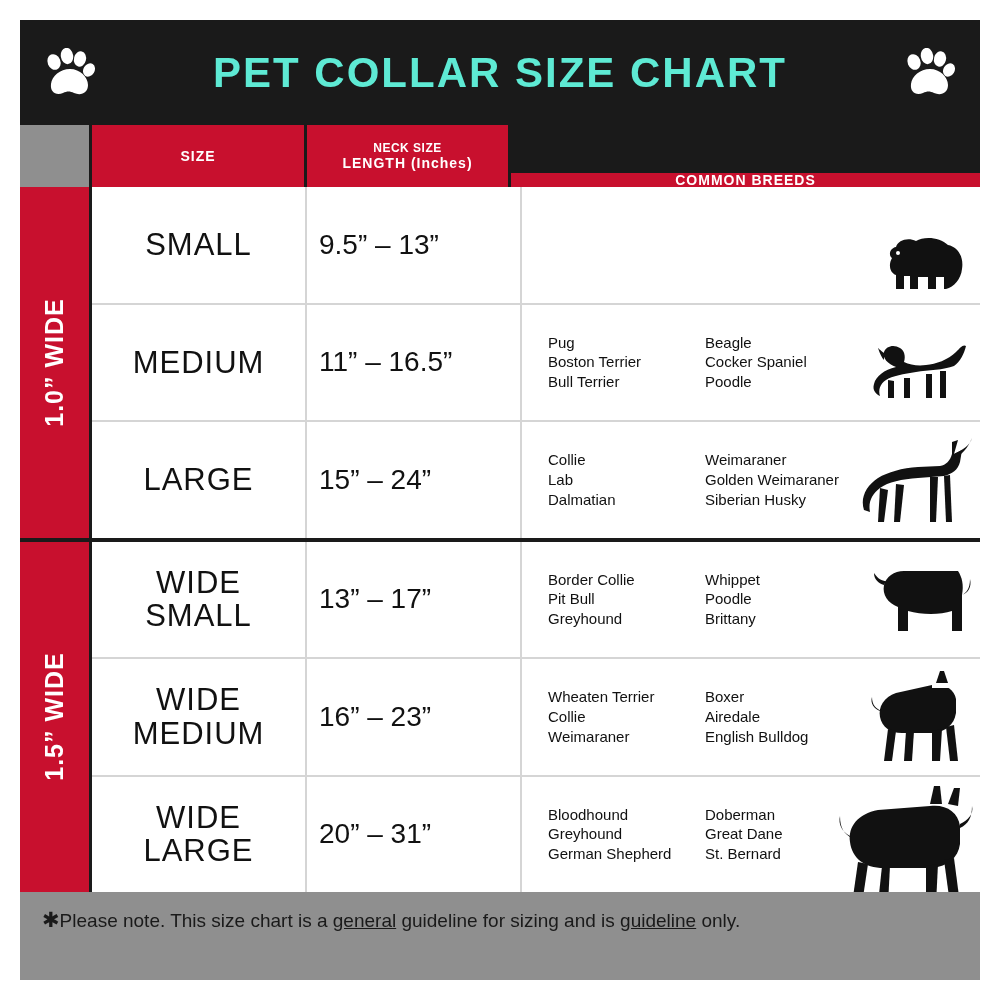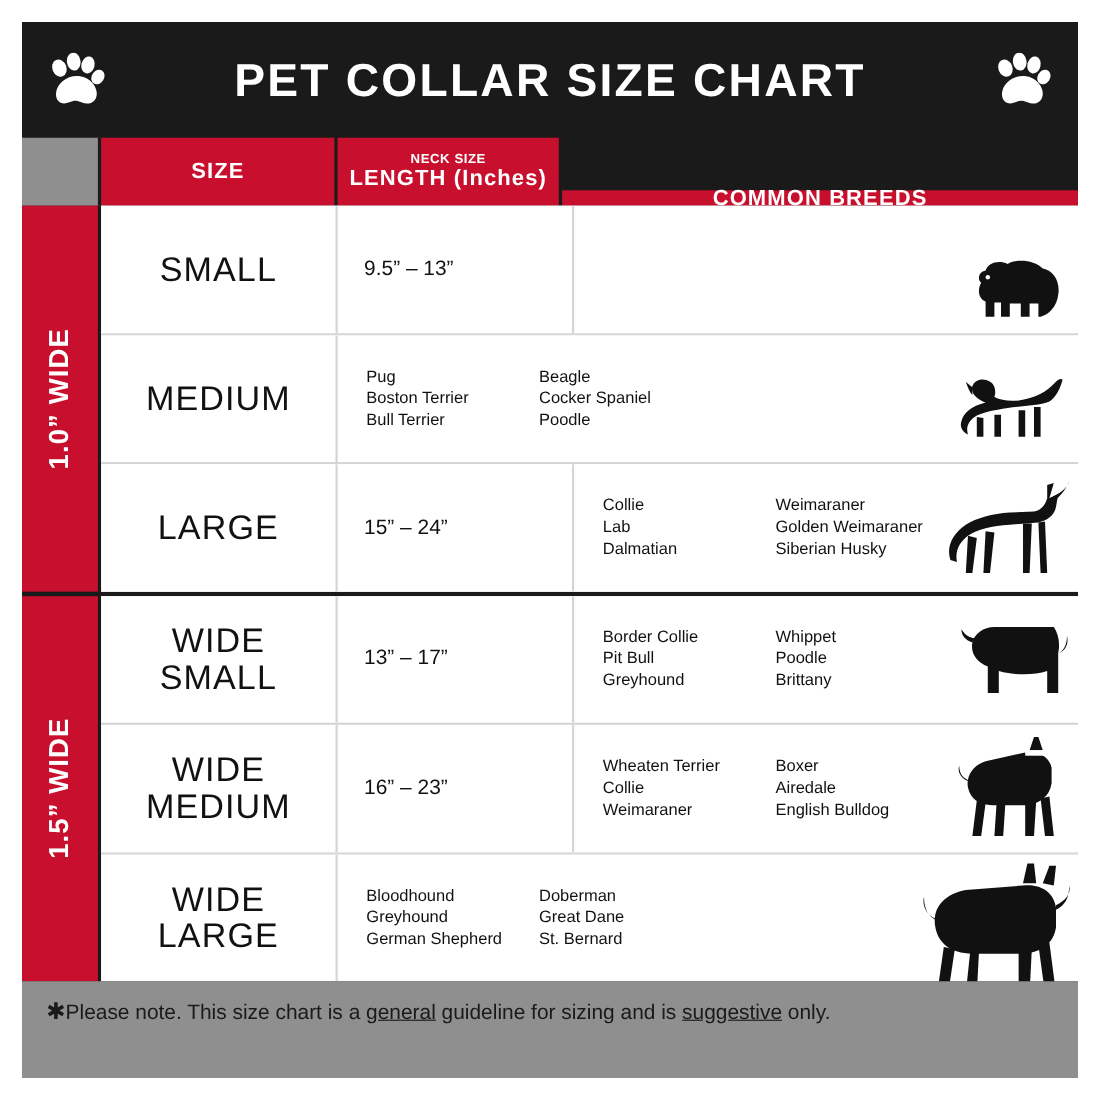--- a/index.html
+++ b/index.html
@@ -26,21 +26,21 @@
   .titlebar {
     position: relative;
     height: 105px;
     background: #1a1a1a;
     display: flex;
     align-items: center;
     justify-content: center;
     flex: 0 0 auto;
   }
   .titlebar .title {
-    color: #ffffff;
+    color: #5eead4;
     font-size: 42px;
     font-weight: bold;
     letter-spacing: 2px;
     text-align: center;
   }
   .paw {
     position: absolute;
     top: 28px;
     width: 52px; height: 50px;
   }
@@ -71,21 +71,21 @@
     flex-direction: column;
     align-items: center;
     justify-content: center;
     border-right: 3px solid #1a1a1a;
   }
   .th:last-child { border-right: 0; }
   .th-size { width: 215px; }
   .th-length { width: 204px; }
   .th-breeds { flex: 1 1 auto; margin-top: 48px; }
   .th-label {
-    font-size: 20px;
+    font-size: 14px;
     font-weight: bold;
     letter-spacing: 1px;
   }
   .th-sub {
     font-size: 12px;
     font-weight: bold;
     letter-spacing: 0.5px;
     line-height: 1;
     margin-bottom: 1px;
   }
@@ -140,24 +140,24 @@
     font-size: 31px;
     font-weight: normal;
     letter-spacing: 1px;
     line-height: 1.08;
   }
   .cell-length {
     width: 215px;
     display: flex;
     align-items: center;
     justify-content: flex-start;
-    padding-left: 24px;
+    padding-left: 12px;
     border-right: 2px solid #d5d5d5;
     color: #111111;
-    font-size: 19px;
+    font-size: 28px;
   }
   .cell-breeds {
     flex: 1 1 auto;
     display: flex;
     align-items: center;
     padding-left: 26px;
     position: relative;
   }
   .breed-cols {
     display: flex;
@@ -260,20 +260,21 @@
                   <circle cx="16" cy="26" r="2" fill="#ffffff"></circle>
                 </svg>
               </span>
             </div>
           </div>
 
           <div class="row">
             <div class="cell-size">
               <div class="l1">MEDIUM</div>
             </div>
+            <div class="cell-length">11” – 16.5”</div>
             <div class="cell-breeds">
               <div class="breed-cols">
                 <div class="breed-col">
                   <div>Pug</div>
                   <div>Boston Terrier</div>
                   <div>Bull Terrier</div>
                 </div>
                 <div class="breed-col">
                   <div>Beagle</div>
                   <div>Cocker Spaniel</div>
@@ -394,20 +395,21 @@
                 </svg>
               </span>
             </div>
           </div>
 
           <div class="row">
             <div class="cell-size">
               <div class="l1">WIDE</div>
               <div class="l2">LARGE</div>
             </div>
+            <div class="cell-length">20” – 31”</div>
             <div class="cell-breeds">
               <div class="breed-cols">
                 <div class="breed-col">
                   <div>Bloodhound</div>
                   <div>Greyhound</div>
                   <div>German Shepherd</div>
                 </div>
                 <div class="breed-col">
                   <div>Doberman</div>
                   <div>Great Dane</div>
@@ -429,18 +431,18 @@
               </span>
             </div>
           </div>
 
         </div>
       </div>
     </div>
 
     <div class="footer">
       <p>
-        <span class="star">✱</span><span>Please note. This size chart is a </span><span class="u">general</span><span> guideline for sizing and is </span><span class="u">suggestive</span><span> only.</span>
+        <span class="star">✱</span><span>Please note. This size chart is a </span><span class="u">general</span><span> guideline for sizing and is </span><span class="u">guideline</span><span> only.</span>
       </p>
     </div>
 
   </div>
 </div>
 
 </body></html>

